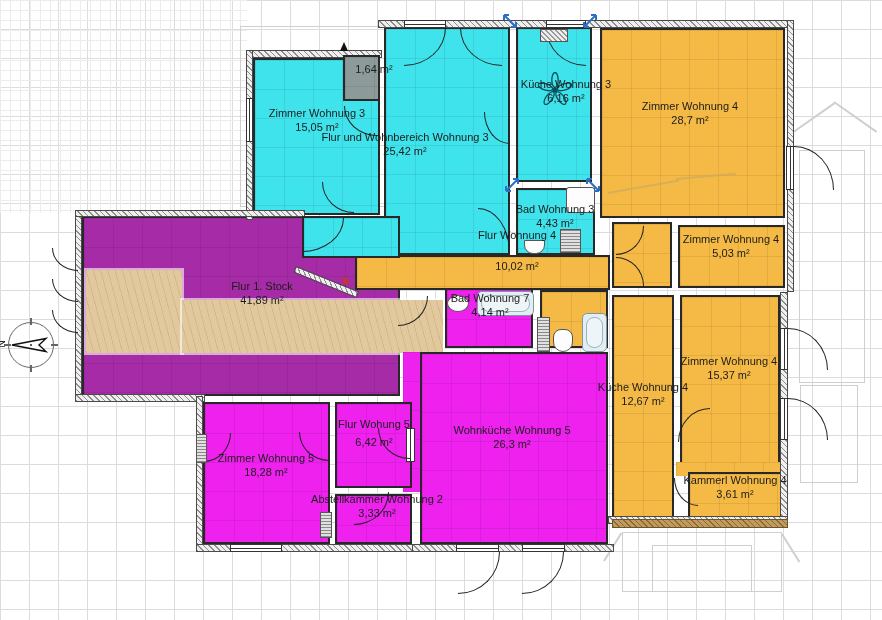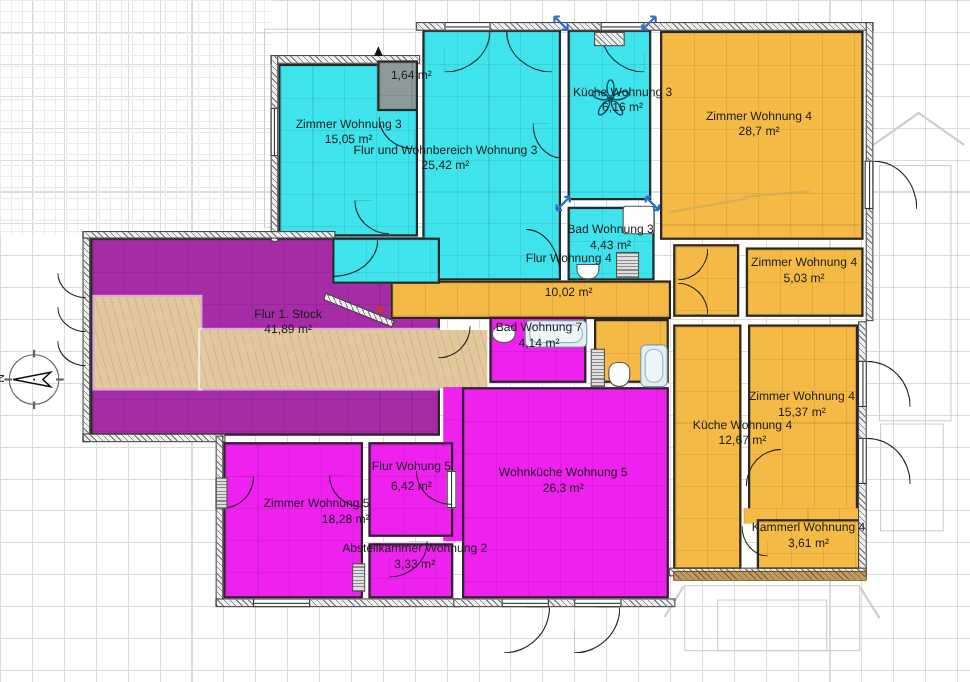--- a/index.html
+++ b/index.html
@@ -236,21 +236,21 @@
     <span class="area">10,02 m²</span>
   </div>
   <div class="lbl" style="left:661px;top:233px;width:140px;">
     <span class="name">Zimmer Wohnung 4</span>
     <span class="area">5,03 m²</span>
   </div>
   <div class="lbl" style="left:659px;top:355px;width:140px;">
     <span class="name">Zimmer Wohnung 4</span>
     <span class="area">15,37 m²</span>
   </div>
-  <div class="lbl" style="left:605px;top:381px;width:140px;">
+  <div class="lbl" style="left:573px;top:381px;width:140px;">
     <span class="name">Küche Wohnung 4</span>
     <span class="area">12,67 m²</span>
   </div>
   <div class="lbl" style="left:665px;top:474px;width:140px;">
     <span class="name">Kammerl Wohnung 4</span>
     <span class="area">3,61 m²</span>
   </div>
   <div class="lbl" style="left:192px;top:280px;width:140px;">
     <span class="name">Flur 1. Stock</span>
     <span class="area">41,89 m²</span>
@@ -260,21 +260,21 @@
     <span class="area">4,14 m²</span>
   </div>
   <div class="lbl gap5" style="left:304px;top:418px;width:140px;">
     <span class="name">Flur Wohung 5</span>
     <span class="area">6,42 m²</span>
   </div>
   <div class="lbl" style="left:432px;top:424px;width:160px;">
     <span class="name">Wohnküche Wohnung 5</span>
     <span class="area">26,3 m²</span>
   </div>
-  <div class="lbl" style="left:196px;top:452px;width:140px;align-items:flex-end;">
+  <div class="lbl" style="left:196px;top:452px;width:140px;">
     <span class="name">Zimmer Wohnung 5</span>
     <span class="area">18,28 m²</span>
   </div>
   <div class="lbl" style="left:297px;top:493px;width:160px;">
     <span class="name">Abstellkammer Wohnung 2</span>
     <span class="area">3,33 m²</span>
   </div>
 
   <div class="compass">
     <div class="circle"></div>

